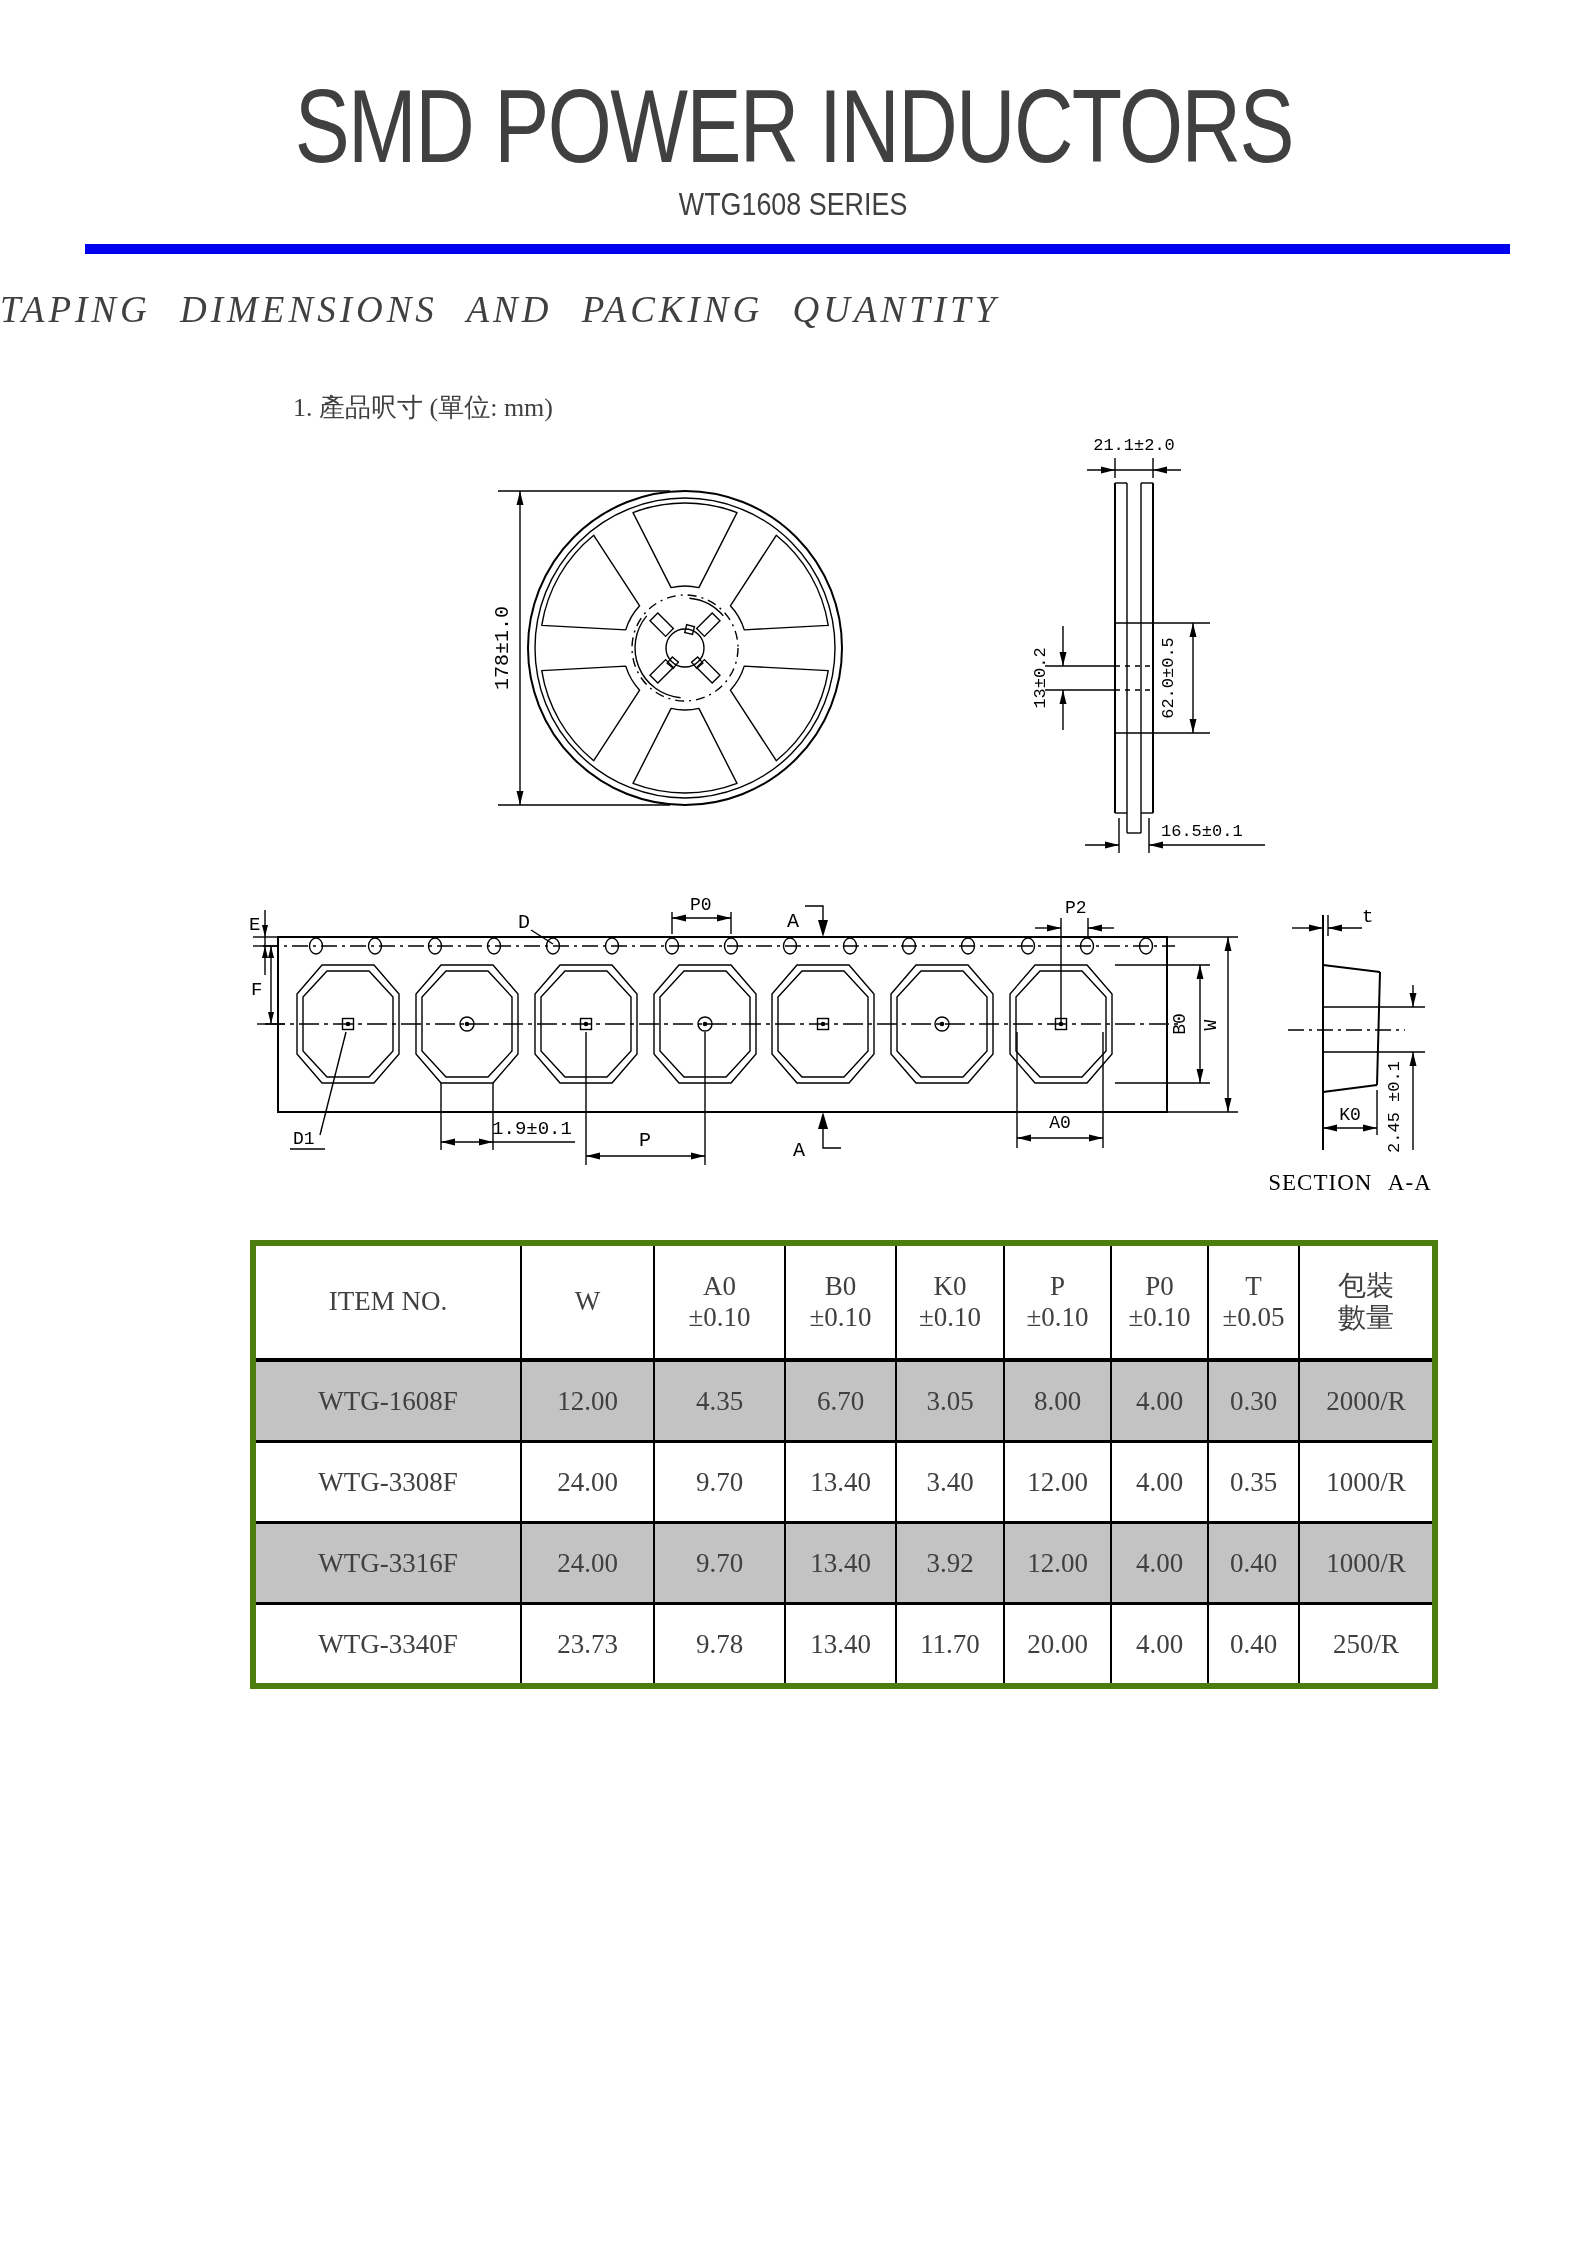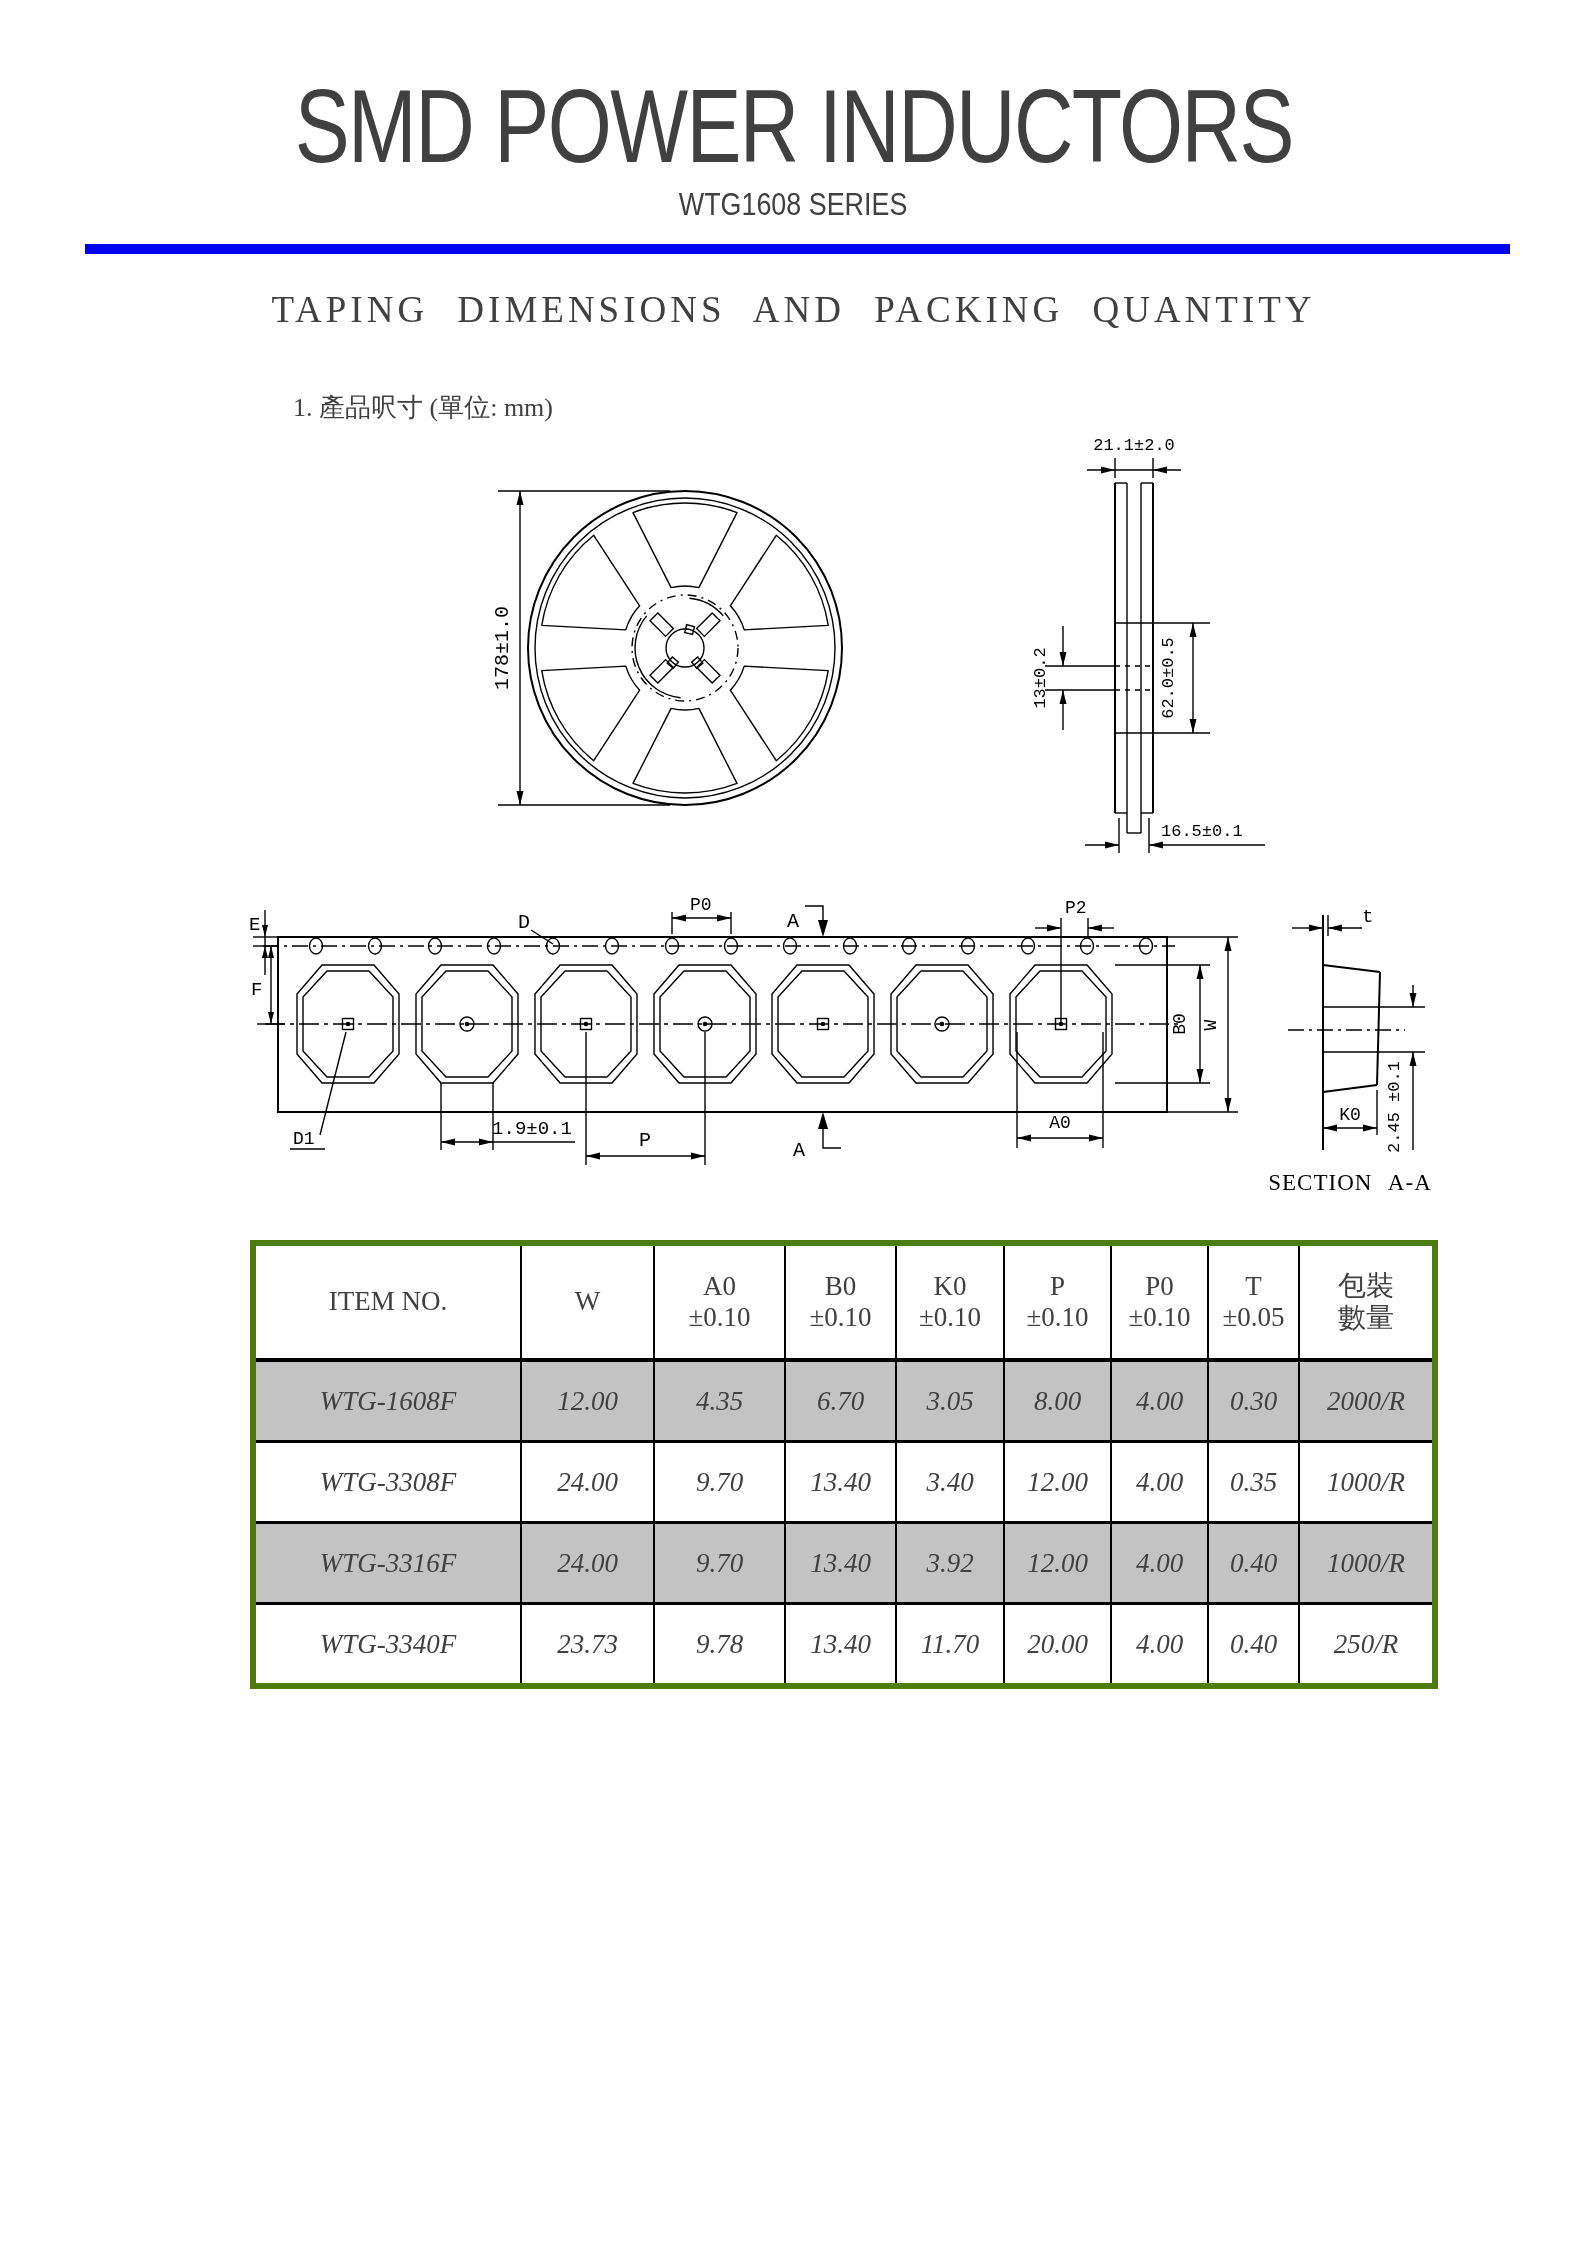--- a/index.html
+++ b/index.html
@@ -6,36 +6,36 @@
   .page{position:relative;width:1587px;height:2245px;background:#ffffff;overflow:hidden;
         font-family:"Liberation Serif",serif;color:#404040;}
   .title{position:absolute;top:68px;left:0;width:100%;text-align:center;
          font-family:"Liberation Sans",sans-serif;font-size:103px;font-weight:400;
          letter-spacing:-2px;white-space:nowrap;}
   .title>span{display:inline-block;transform:scaleX(0.80);transform-origin:center;}
   .series{position:absolute;top:186px;left:0;width:100%;text-align:center;
           font-family:"Liberation Sans",sans-serif;font-size:32px;font-weight:400;white-space:nowrap;}
   .series>span{display:inline-block;transform:scaleX(0.84);transform-origin:center;}
   .rule{position:absolute;left:85px;top:244px;width:1425px;height:10px;background:#0000f0;}
-  .heading{position:absolute;top:288px;left:0;width:100%;text-align:center;
-           font-size:37px;letter-spacing:4px;word-spacing:16px;white-space:nowrap;}
+  .heading{position:absolute;top:288px;left:0;width:100%;
+           font-size:37px;letter-spacing:4px;word-spacing:16px;white-space:nowrap;font-style:italic;}
   .note{position:absolute;left:293px;top:390px;font-size:26px;}
   .fig{position:absolute;}
   svg text{font-family:"Liberation Mono",monospace;fill:#000;}
   svg .ln{stroke:#000;stroke-width:2;fill:none;}
   svg .tn{stroke:#000;stroke-width:1.4;fill:none;}
   svg .ar{fill:#000;stroke:none;}
   svg .serif{font-family:"Liberation Serif",serif;}
   table.spec{position:absolute;left:250px;top:1240px;border-collapse:collapse;table-layout:fixed;
              font-size:27px;}
   table.spec th,table.spec td{border:2px solid #000;text-align:center;vertical-align:middle;
              padding:0;font-weight:400;}
   table.spec{border:6px solid #4d7c0f;}
   table.spec thead th{height:112px;border-bottom:4px solid #000;}
-  table.spec tbody td{height:78px;border-top:3px solid #000;font-style:italic;}
+  table.spec tbody td{height:78px;border-top:3px solid #000;}
   table.spec .l2{display:block;line-height:1.15;}
   tr.shaded td{background:#c3c3c3;}
   .cjk{font-size:28px;}
 </style>
 </head>
 <body>
 
 <div class="page">
 
   <div class="title"><span>SMD POWER INDUCTORS</span></div>

